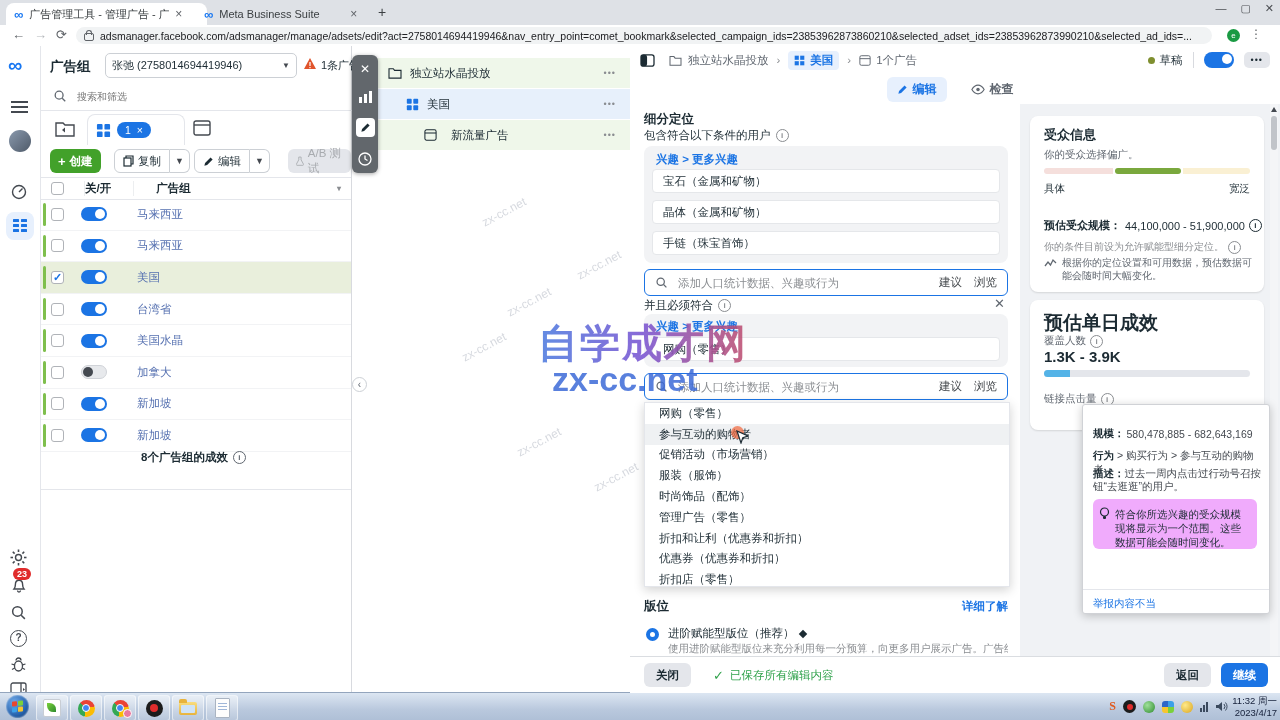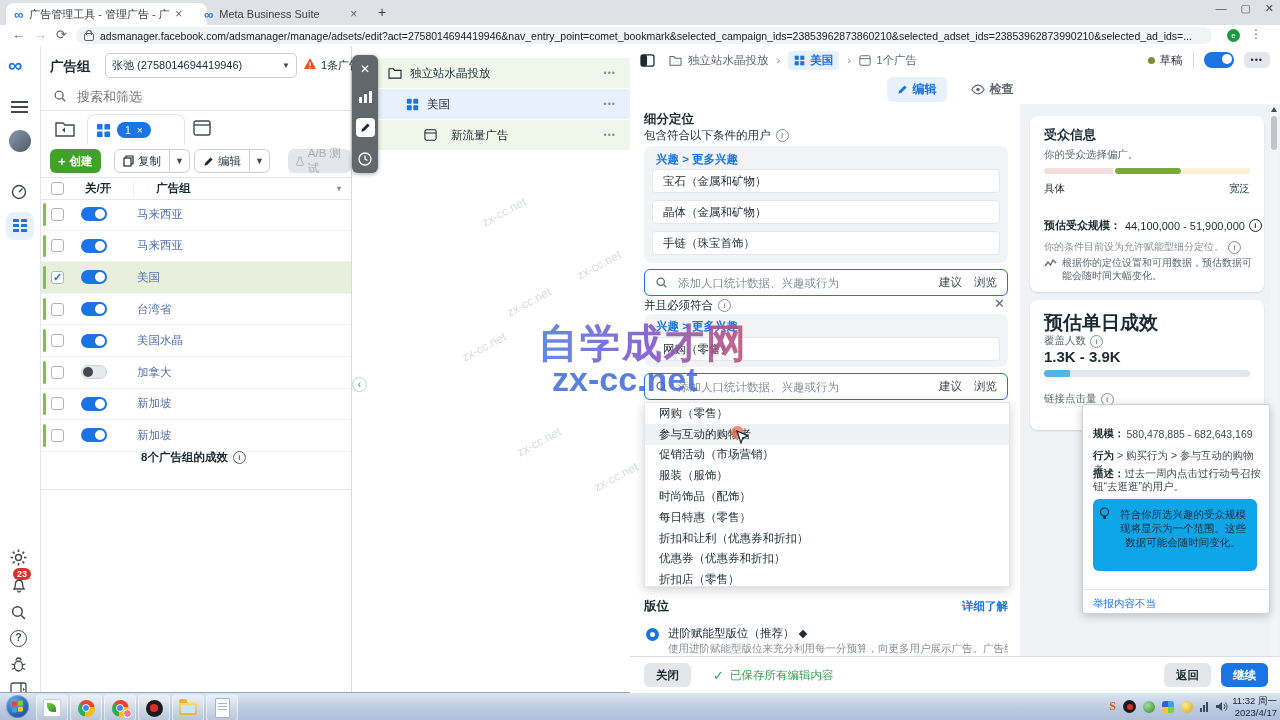--- a/index.html
+++ b/index.html
@@ -89,21 +89,21 @@
     font-size:8px;text-align:center;line-height:11px;font-weight:bold;vertical-align:middle;}
   .mfoot{position:absolute;left:630px;top:656px;width:650px;height:36px;background:#fff;border-top:1px solid #dadde1;display:flex;align-items:center;z-index:25;}
   .gbtn{height:24px;background:#e4e6eb;border-radius:6px;display:inline-flex;align-items:center;padding:0 12px;font-size:11.5px;font-weight:bold;color:#1c2b33;}
   .bbtn{height:24px;background:#1b74e4;border-radius:6px;display:inline-flex;align-items:center;padding:0 12px;font-size:11.5px;font-weight:bold;color:#fff;}
 
   
   .card{position:absolute;background:#fff;border-radius:8px;box-shadow:0 1px 2px rgba(0,0,0,.12);}
   .seg{height:6px;border-radius:3px;}
   .ttip{position:absolute;left:1082px;top:404px;width:186px;height:208px;background:#fff;border:1px solid #d0d2d6;
     box-shadow:0 2px 10px rgba(0,0,0,.22);border-radius:3px;z-index:22;font-size:10.5px;}
-  .tipbox{position:absolute;left:10px;top:94px;width:164px;height:72px;background:#0ea5e9;border-radius:6px;display:flex;padding:8px 6px;box-sizing:border-box;gap:5px;text-align:center;}
+  .tipbox{position:absolute;left:10px;top:94px;width:164px;height:50px;background:#f0abfc;border-radius:6px;display:flex;padding:8px 6px;box-sizing:border-box;gap:5px;}
 
   
   .sbar{position:absolute;left:1270px;top:104px;width:8px;height:552px;background:#f4f5f7;}
   .sthumb{position:absolute;left:1271px;top:116px;width:6px;height:34px;background:#c1c4c9;border-radius:3px;}
 
   
   .wm-big1{position:absolute;left:538px;top:316px;font-size:40px;font-weight:bold;letter-spacing:2px;z-index:40;
     background:linear-gradient(90deg,#4d7de0,#7a55d2,#c04f6e);-webkit-background-clip:text;background-clip:text;color:transparent;opacity:.88;}
   .wm-big2{position:absolute;left:552px;top:360px;font-size:34px;font-weight:bold;color:#3d6bd8;z-index:40;opacity:.85;}
   .wm-tile{position:absolute;color:rgba(120,130,150,.3);font-size:12px;transform:rotate(-28deg);z-index:18;}
@@ -242,21 +242,21 @@
         <rect x="6.4" y="5" width="1.2" height="4" fill="#fff"></rect>
         <rect x="6.4" y="10" width="1.2" height="1.2" fill="#fff"></rect>
       </svg>
     <span class="abs warn" style="left:280px;top:12px;white-space:nowrap;">1条广告</span>
 
     <div class="searchrow">
       <svg width="14" height="14" viewBox="0 0 16 16">
           <circle cx="7" cy="7" r="4.5" fill="none" stroke="#606770" stroke-width="1.5"></circle>
           <line x1="10.5" y1="10.5" x2="14" y2="14" stroke="#606770" stroke-width="1.5"></line>
         </svg>
-      <input style="border: none; outline: none; font-size: 13px; width: 200px;" placeholder="搜索和筛选">
+      <input style="border: none; outline: none; font-size: 10px; width: 200px;" placeholder="搜索和筛选">
     </div>
 
     <div class="abs" style="left:14px;top:74px;">
       <svg width="20" height="17" viewBox="0 0 20 17">
           <path d="M1 3h7l2 2h9v11H1z" fill="none" stroke="#444950" stroke-width="1.4"></path>
           <path d="M7 10l3-2.5v5z" fill="#444950"></path>
         </svg>
     </div>
     <div class="abs r" style="left:46px;top:68px;width:88px;height:30px;background:#fff;border:1px solid #e4e6eb;border-bottom:none;border-radius:8px 8px 0 0;padding-left:8px;gap:6px;">
       <svg width="15" height="15" viewBox="0 0 16 16" fill="#1b74e4">
@@ -536,21 +536,21 @@
     <div class="dditem">
         <span>促销活动（市场营销）</span>
       </div>
     <div class="dditem">
         <span>服装（服饰）</span>
       </div>
     <div class="dditem">
         <span>时尚饰品（配饰）</span>
       </div>
     <div class="dditem">
-        <span>每日特惠（零售）</span>
+        <span>管理广告（零售）</span>
       </div>
     <div class="dditem">
         <span>折扣和让利（优惠券和折扣）</span>
       </div>
     <div class="dditem">
         <span>优惠券（优惠券和折扣）</span>
       </div>
     <div class="dditem">
         <span>折扣店（零售）</span>
       </div>

